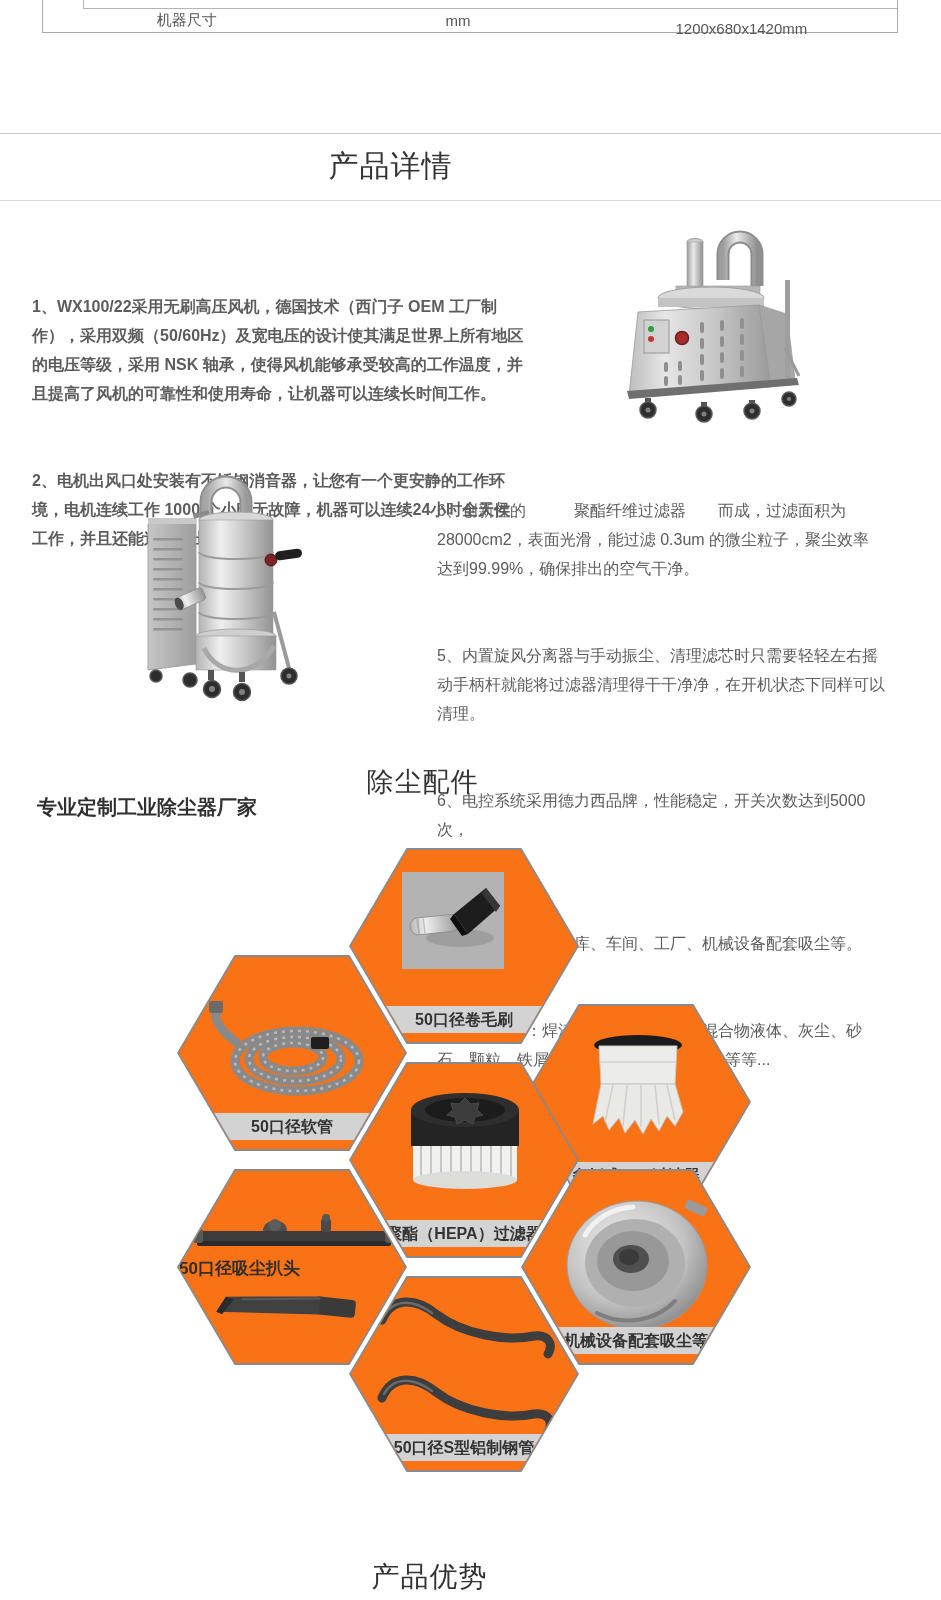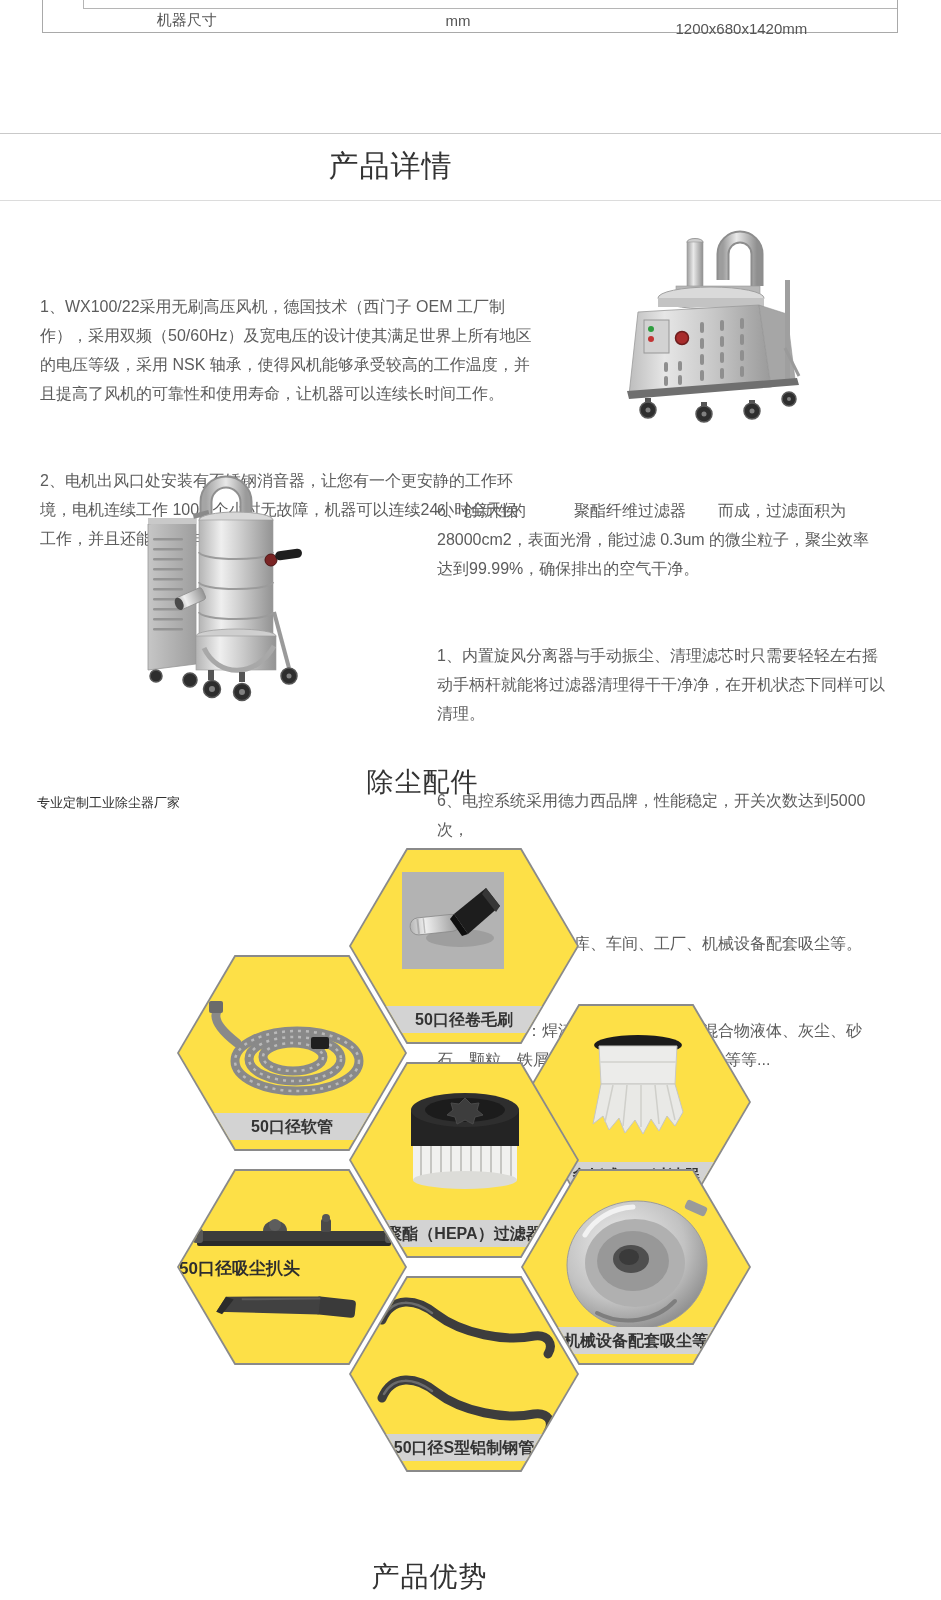--- a/index.html
+++ b/index.html
@@ -18,39 +18,39 @@
   .c1 { width:36%; } .c2 { width:25%; } .c3 { width:39%;margin-top:16px; }
 
   
   .rule { left:0; width:941px; height:1px; }
   .h-detail { left:0; right:0; top:146px; text-align:center; transform:translateX(-80px);
               font-size:30px; color:#333; letter-spacing:1px; }
   .h-acc    { left:0; right:0; top:764px; text-align:center; transform:translateX(-48px);
               font-size:27px; color:#333; letter-spacing:1px; }
   .h-adv    { left:0; right:0; top:1558px; text-align:center; transform:translateX(-41px);
               font-size:28px; color:#333; letter-spacing:1px; }
-  .factory-note { left:37px; top:794px; font-size:13px; font-weight:400; color:#2f2f2f; }
+  .factory-note { left:37px; top:794px; font-size:20px; font-weight:700; color:#2f2f2f; }
 
   
   .feat { font-size:16px; line-height:29px; color:#5c5c5c; white-space:pre-wrap; }
-  .feat-left  { left:40px;  top:234px; width:492px; }
+  .feat-left  { left:32px;  top:234px; width:492px;font-weight:bold; }
   .feat-right { left:437px; top:438px; width:448px; }
   .gap-after { margin-bottom:27px; }
 
   
   .m1 { left:608px; top:226px; width:214px; height:198px; }
   .m2 { left:138px; top:462px; width:172px; height:244px; }
 
   
   .hex { position:absolute; width:230px; height:196px;
          clip-path:polygon(25% 0,75% 0,100% 50%,75% 100%,25% 100%,0 50%);
          background:#8a8a8a; }
   .hex-inner { position:absolute; inset:2px;
          clip-path:polygon(25% 0,75% 0,100% 50%,75% 100%,25% 100%,0 50%);
-         background:#fde047; }
+         background:#f97316; }
   .hex-band { position:absolute; left:0; right:0; bottom:9px; height:27px; background:#d3d3d3;
               text-align:center; line-height:27px; font-size:16px; font-weight:600; color:#333; }
   .hex-midlabel { position:absolute; left:0; right:0; top:86px; 
                   font-size:17px; font-weight:600; color:#2e2e2e; }
   .hex1 { left:349px; top:848px; }
   .hex2 { left:177px; top:955px; }
   .hex3 { left:521px; top:1004px;font-family:Liberation Serif, serif; }
   .hex4 { left:349px; top:1062px; }
   .hex5 { left:177px; top:1169px; }
   .hex6 { left:521px; top:1169px; }
@@ -203,21 +203,21 @@
     <circle cx="151" cy="214" r="8" fill="#2d2d2d" stroke="#565656" stroke-width="1.5"></circle>
     <circle cx="18" cy="214" r="6" fill="#2d2d2d" stroke="#565656" stroke-width="1.5"></circle>
     <circle cx="74" cy="227" r="3" fill="#808080"></circle>
       <circle cx="104" cy="230" r="3" fill="#808080"></circle>
     <circle cx="151" cy="214" r="2.5" fill="#808080"></circle>
   </g>
 </svg>
 
 <div class="abs feat feat-right">
   <p>6、创新性的　　　聚酯纤维过滤器　　而成，过滤面积为28000cm2，表面光滑，能过滤 0.3um 的微尘粒子，聚尘效率达到99.99%，确保排出的空气干净。</p>
-  <p>1、内置旋风分离器与手动振尘、清理滤芯时只需要轻轻左右摇动手柄杆就能将过滤器清理得干干净净，在开机状态下同样可以清理。</p>
+  <p>5、内置旋风分离器与手动振尘、清理滤芯时只需要轻轻左右摇动手柄杆就能将过滤器清理得干干净净，在开机状态下同样可以清理。</p>
   <p class="gap-after">6、电控系统采用德力西品牌，性能稳定，开关次数达到5000次，</p>
   <p>7、适用于：大型仓库、车间、工厂、机械设备配套吸尘等。</p>
   <p>8、可吸取物：焊渣、打磨除锈灰尘、混合物液体、灰尘、砂石、颗粒、铁屑、锯末、切削液、油漆粉等等...</p>
 </div>
 
 <div class="abs h-acc">除尘配件</div>
 <div class="abs factory-note">专业定制工业除尘器厂家</div>
 
 <div class="hex hex1">
   <div class="hex-inner">

